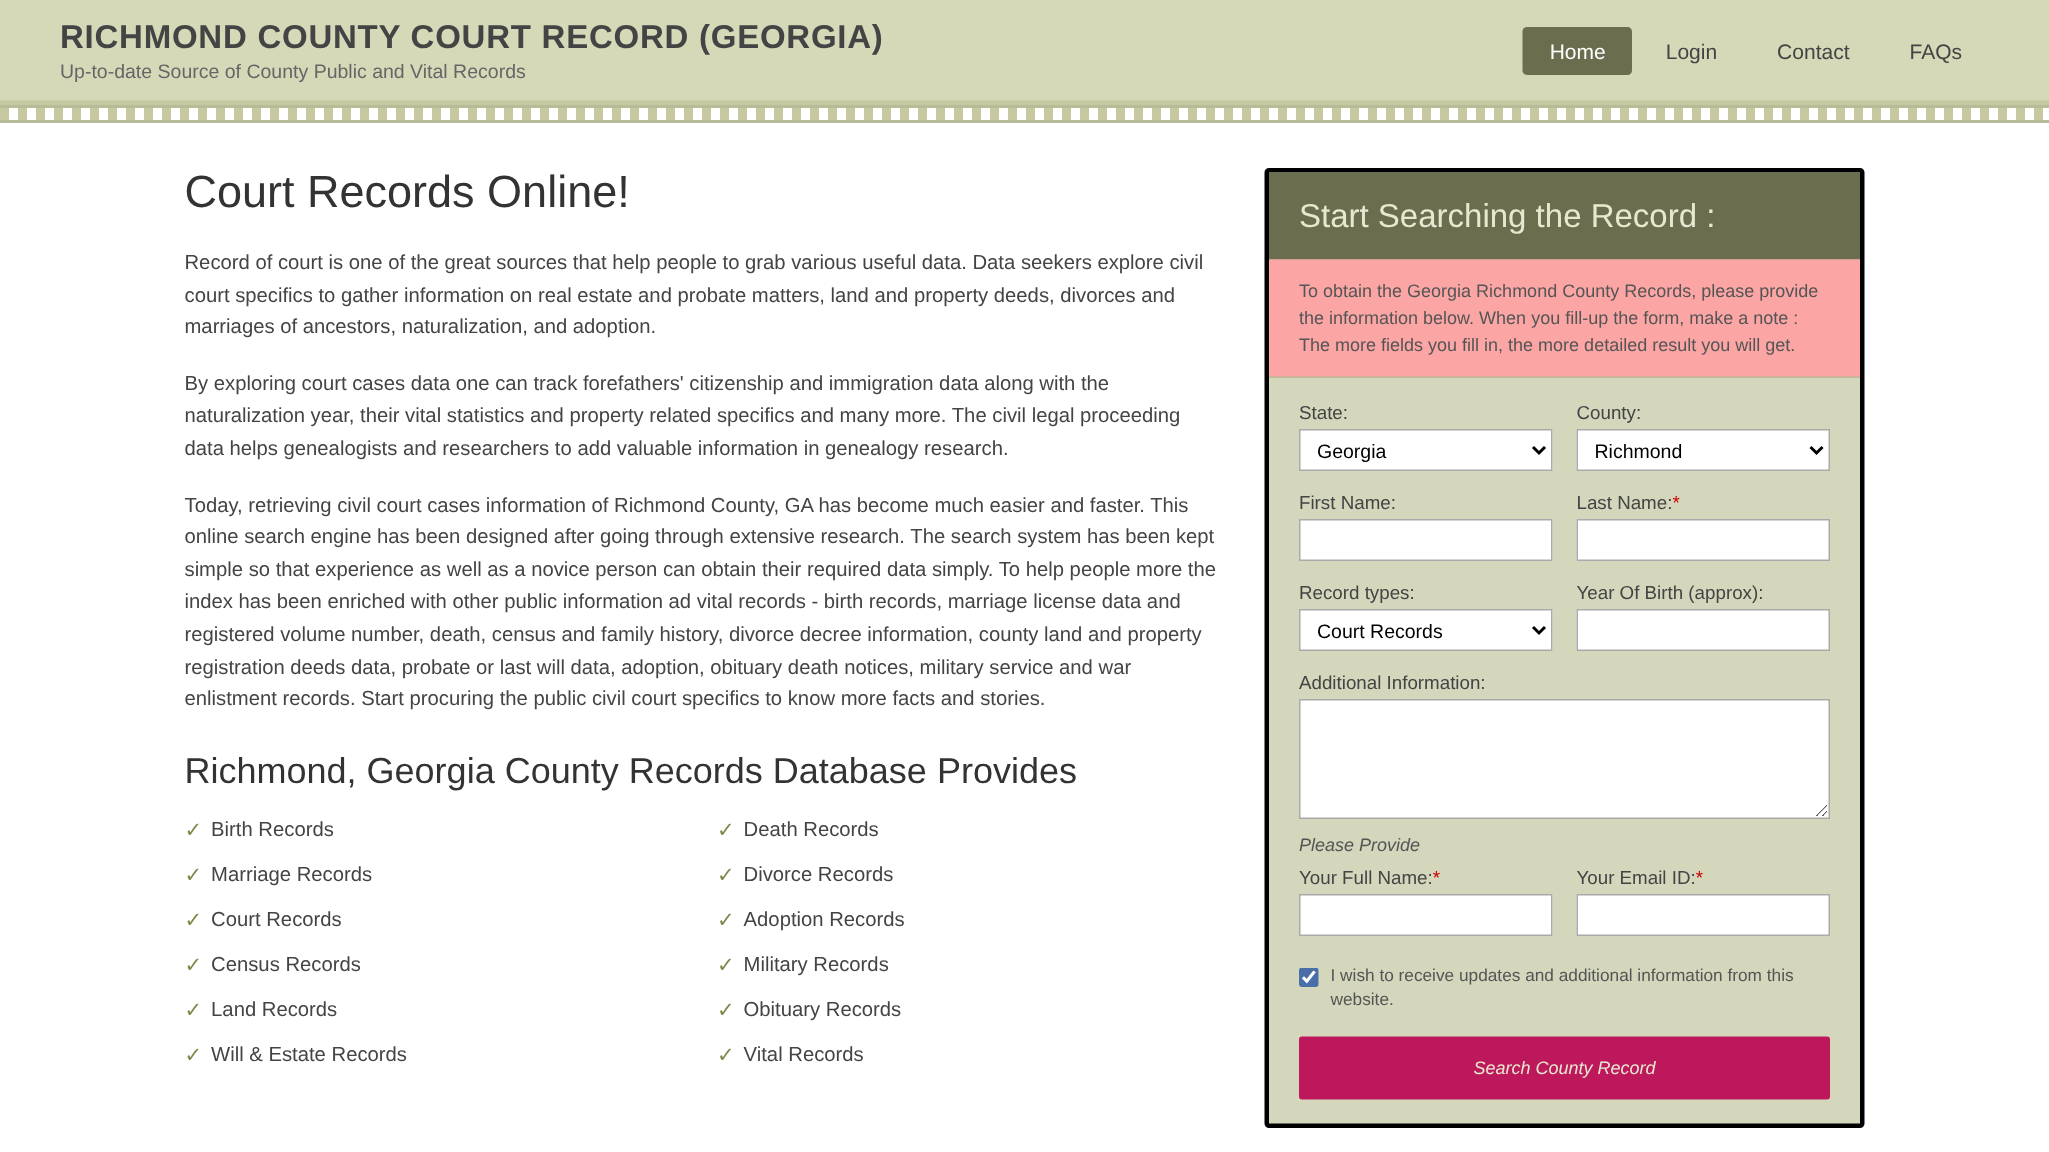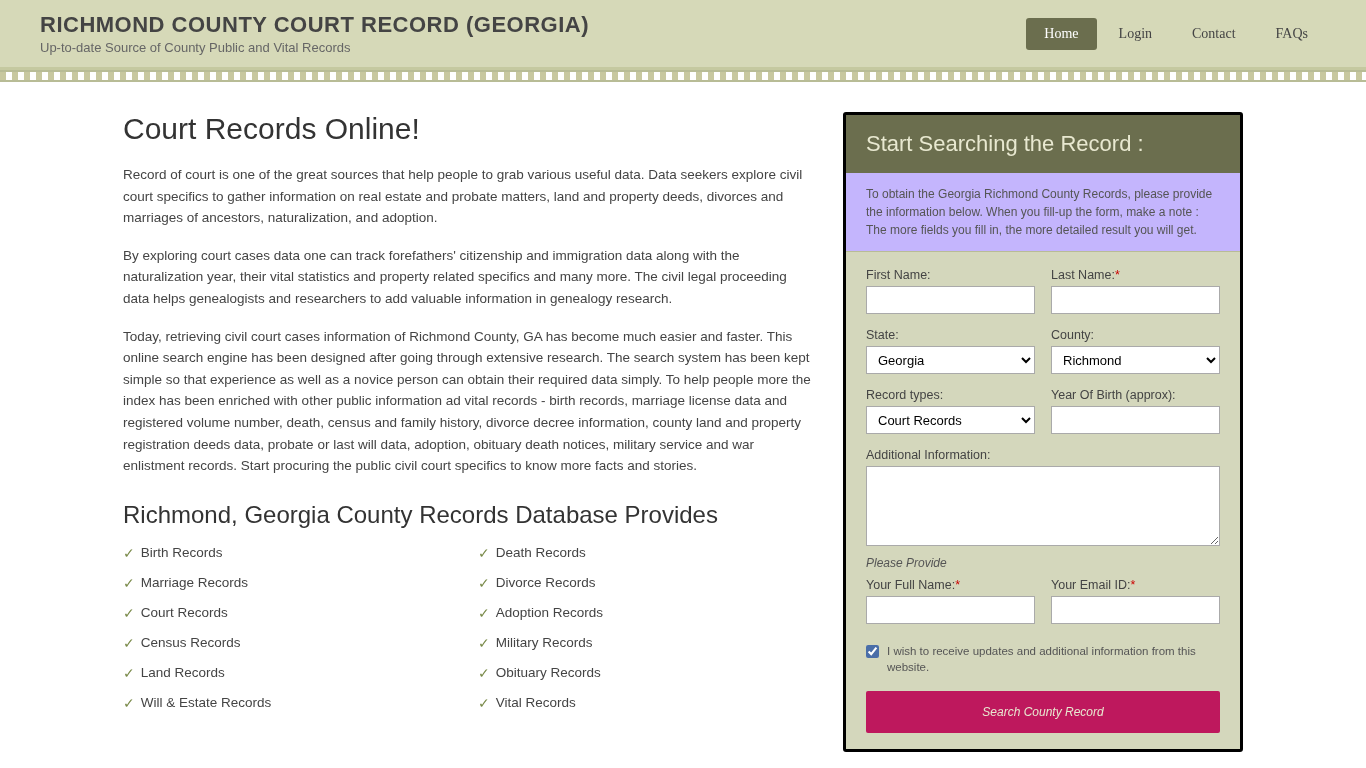--- a/index.html
+++ b/index.html
@@ -23,21 +23,20 @@
     }
     .header-subtitle {
       font-size: 13px;
       color: #666;
       margin-top: 2px;
     }
     .header-nav {
       display: flex;
       align-items: flex-end;
       gap: 4px;
-      font-family: Liberation Serif, serif;
     }
     .nav-btn {
       padding: 8px 18px;
       background: none;
       border: none;
       cursor: pointer;
       font-size: 14px;
       color: #444;
       text-decoration: none;
     }
@@ -128,21 +127,21 @@
       background: #6b6e4e;
       padding: 16px 20px;
       color: #e8e8d0;
       font-size: 22px;
       font-weight: normal;
     }
     .form-desc {
       padding: 12px 20px;
       font-size: 12px;
       color: #555;
-      background: #c4b5fd;
+      background: #fca5a5;
       line-height: 1.5;
       border-bottom: 1px solid #b8bc96;
     }
     .form-body {
       padding: 16px 20px;
     }
     .form-row {
       display: flex;
       gap: 16px;
       margin-bottom: 14px;
@@ -308,50 +307,50 @@
 
   <div class="right-col">
     <div class="form-card">
       <div class="form-header">Start Searching the Record :</div>
       <div class="form-desc">To obtain the Georgia Richmond County Records, please provide the information below. When you fill-up the form, make a note : The more fields you fill in, the more detailed result you will get.</div>
       <div class="form-body">
 
         
         <div class="form-row">
           <div class="form-group">
-            <label class="form-label">First Name:</label>
-            <input type="text" class="form-input" style="">
-          </div>
-          <div class="form-group">
-            <label class="form-label">
-              <span>Last Name:</span><span class="required">*</span>
-            </label>
-            <input type="text" class="form-input" style="">
-          </div>
-        </div>
-
-        
-        <div class="form-row">
-          <div class="form-group">
             <label class="form-label">State:</label>
             <select class="form-select">
               <option>Georgia</option>
               <option>Alabama</option>
               <option>Florida</option>
               <option>South Carolina</option>
             </select>
           </div>
           <div class="form-group">
             <label class="form-label">County:</label>
             <select class="form-select">
               <option>Richmond</option>
               <option>Burke</option>
               <option>Columbia</option>
               <option>Jefferson</option>
             </select>
+          </div>
+        </div>
+
+        
+        <div class="form-row">
+          <div class="form-group">
+            <label class="form-label">First Name:</label>
+            <input type="text" class="form-input" style="">
+          </div>
+          <div class="form-group">
+            <label class="form-label">
+              <span>Last Name:</span><span class="required">*</span>
+            </label>
+            <input type="text" class="form-input" style="">
           </div>
         </div>
 
         
         <div class="form-row">
           <div class="form-group">
             <label class="form-label">Record types:</label>
             <select class="form-select">
               <option>Court Records</option>
               <option>Birth Records</option>

